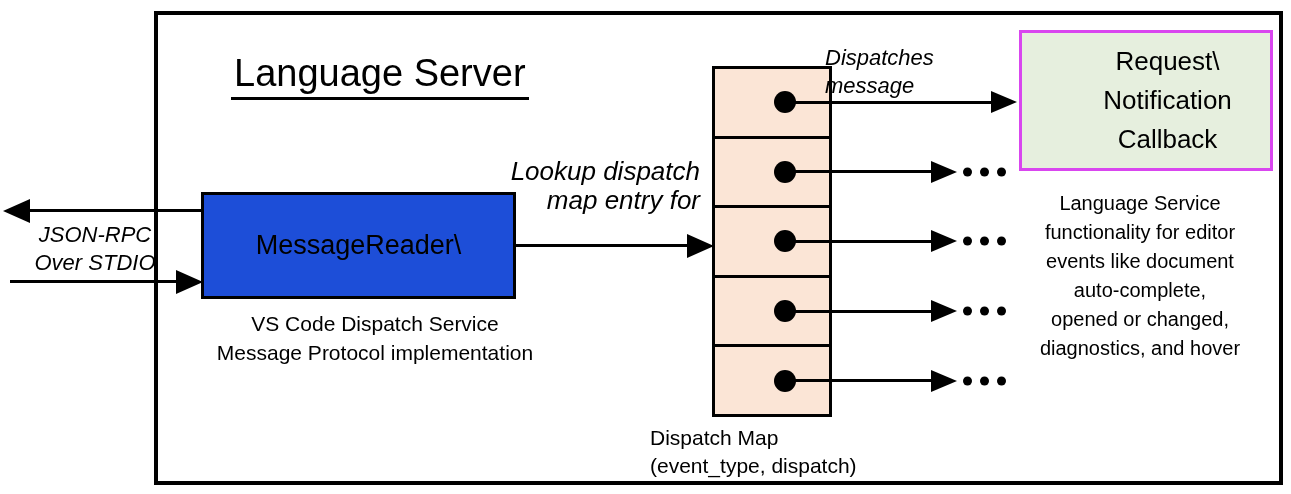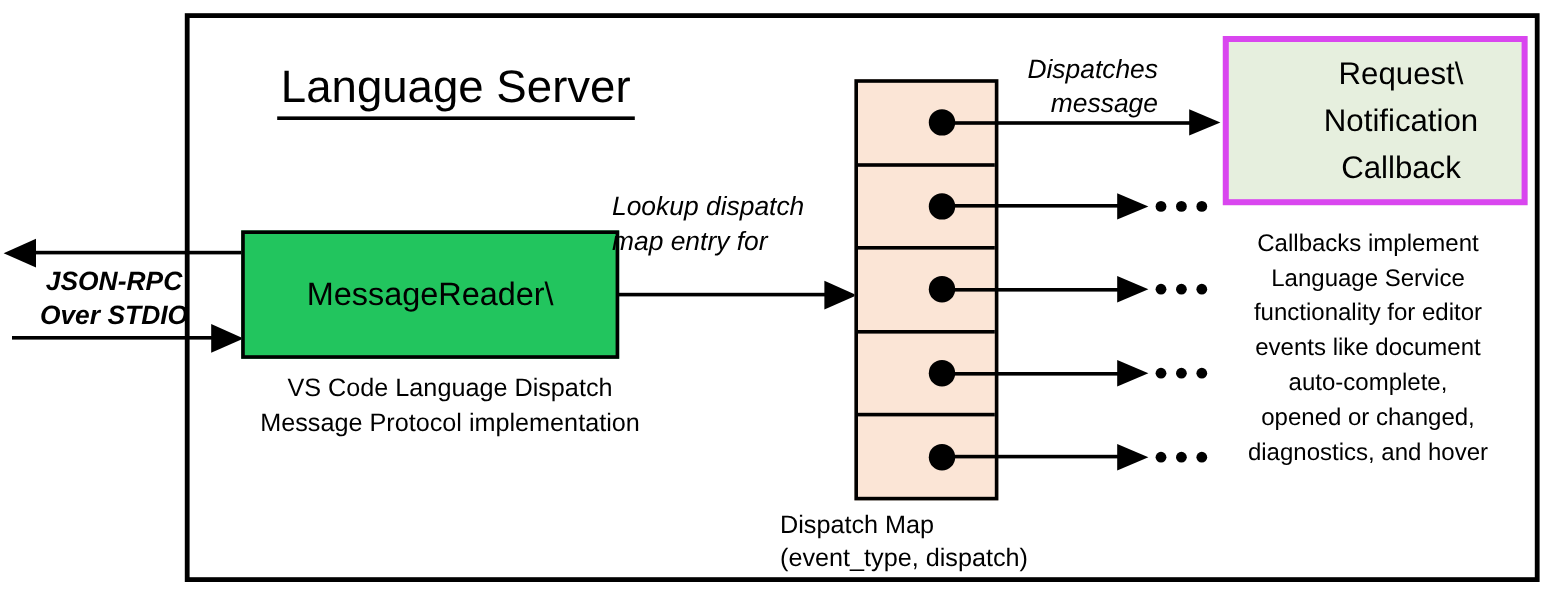--- a/index.html
+++ b/index.html
@@ -50,49 +50,48 @@
   }
 
   
   .io-label {
     position: absolute;
     left: 10px; top: 221px; width: 170px;
     text-align: center;
     font-style: italic;
     font-size: 22px; line-height: 28px;
     white-space: nowrap;
-    font-weight: bold;
   }
 
   
   .reader-box {
     position: absolute;
     left: 201px; top: 192px;
     width: 315px; height: 107px;
-    background: #22c55e;
+    background: #1d4ed8;
     border: 3px solid #000;
     display: flex; flex-direction: column;
     align-items: center; justify-content: center;
     font-size: 27px; line-height: 37px;
     text-align: center;
   }
   .reader-caption {
     position: absolute;
     left: 195px; top: 309px; width: 360px;
     text-align: center;
     font-size: 21px; line-height: 29px;
   }
 
   
   .lookup-label {
     position: absolute;
     left: 510px; top: 157px; width: 190px;
-    text-align: left;
+    text-align: right;
     font-style: italic;
-    font-size: 22px; line-height: 29px;
+    font-size: 26px; line-height: 29px;
   }
 
   
   .dispatch-map {
     position: absolute;
     left: 712px; top: 66px;
     width: 120px; height: 351px;
     background: #FBE5D6;
     border: 3px solid #000;
     display: flex; flex-direction: column;
@@ -138,32 +137,32 @@
     position: absolute;
     left: 650px; top: 424px; width: 245px;
     text-align: left;
     font-size: 21px; line-height: 28px;
   }
 
   
   .dispatch-label {
     position: absolute;
     left: 825px; top: 44px; width: 140px;
-    text-align: right;
+    text-align: left;
     font-style: italic;
     font-size: 22px; line-height: 28px;
   }
 
   
   .callback-box {
     position: absolute;
     left: 1019px; top: 30px;
     width: 254px; height: 141px;
     background: #E6EFDE;
-    border: 5px solid #d946ef;
+    border: 3px solid #d946ef;
     display: flex; flex-direction: column;
     align-items: center; justify-content: center;
     font-size: 26px; line-height: 39px;
     text-align: center;
     padding-left: 43px;
   }
 
   
   .note {
     position: absolute;
@@ -189,21 +188,21 @@
 
   <div class="io-label">
     <div>JSON-RPC</div>
     <div>Over STDIO</div>
   </div>
 
   <div class="reader-box">
     <div>MessageReader\</div>
   </div>
   <div class="reader-caption">
-    <div>VS Code Language Dispatch</div>
+    <div>VS Code Dispatch Service</div>
     <div>Message Protocol implementation</div>
   </div>
 
   <div class="hline" style="left:514px; top:244px; width:175px;"></div>
   <div class="head-right" style="left:687px; top:234px;"></div>
 
   <div class="lookup-label">
     <div>Lookup dispatch</div>
     <div>map entry for</div>
   </div>
@@ -266,21 +265,20 @@
     <div>message</div>
   </div>
 
   <div class="callback-box">
     <div>Request\</div>
     <div>Notification</div>
     <div>Callback</div>
   </div>
 
   <div class="note">
-    <div>Callbacks implement</div>
     <div>Language Service</div>
     <div>functionality for editor</div>
     <div>events like document</div>
     <div>auto-complete,</div>
     <div>opened or changed,</div>
     <div>diagnostics, and hover</div>
   </div>
 
 </div>
 

